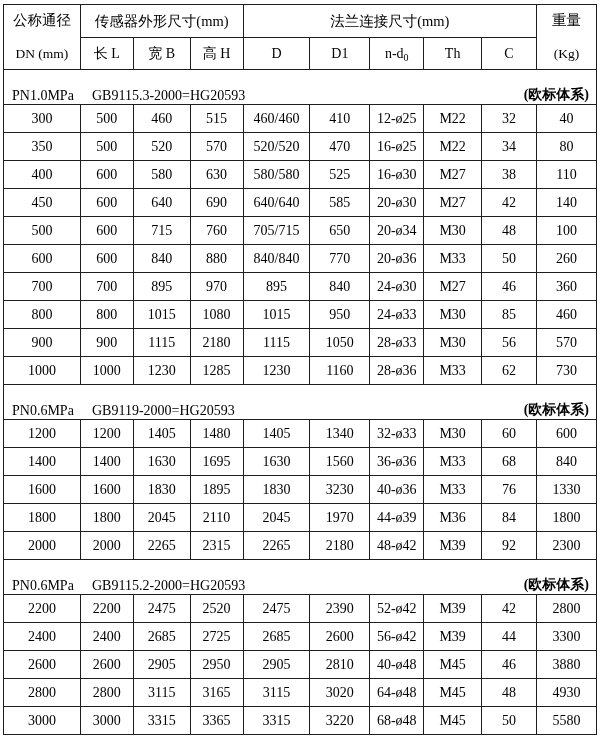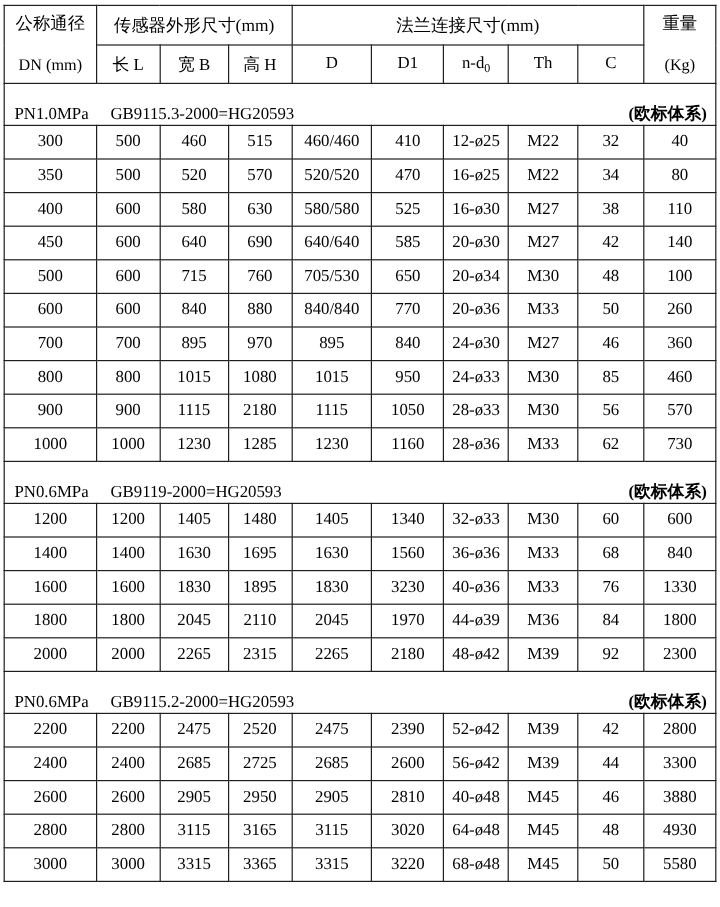--- a/index.html
+++ b/index.html
@@ -154,21 +154,21 @@
           <td>20-ø30</td>
           <td>M27</td>
           <td>42</td>
           <td>140</td>
         </tr>
         <tr>
           <td>500</td>
           <td>600</td>
           <td>715</td>
           <td>760</td>
-          <td>705/530</td>
+          <td>705/715</td>
           <td>650</td>
           <td>20-ø34</td>
           <td>M30</td>
           <td>48</td>
           <td>100</td>
         </tr>
         <tr>
           <td>600</td>
           <td>600</td>
           <td>840</td>

